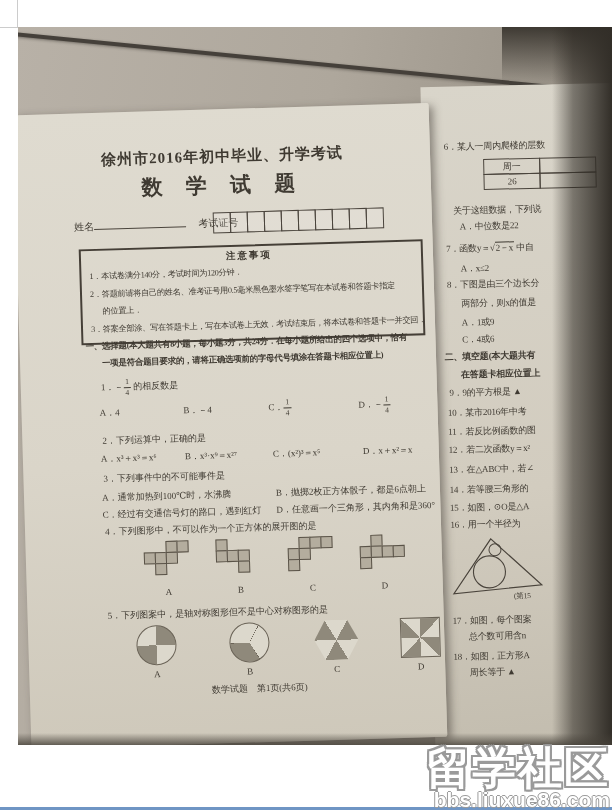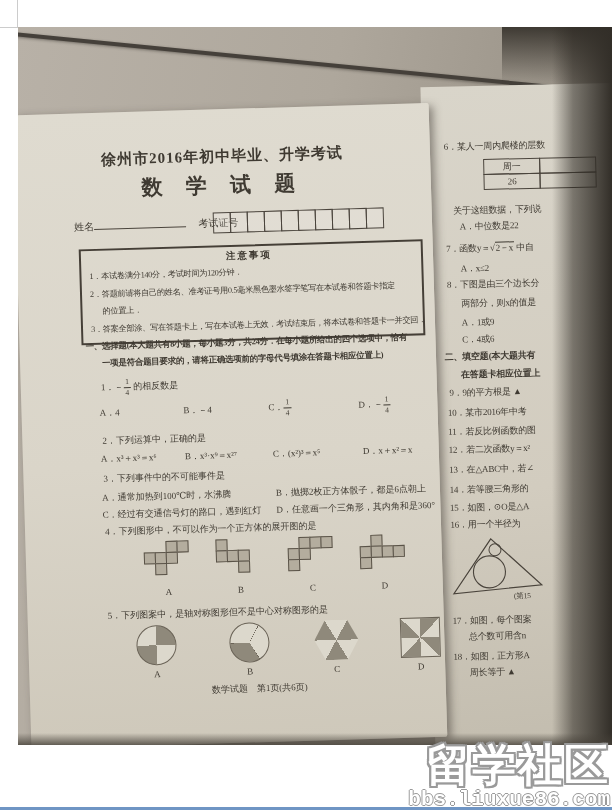--- a/index.html
+++ b/index.html
@@ -80,21 +80,21 @@
   .pieD{border-radius:0;
         background:conic-gradient(from -90deg,var(--fig-dark) 0 45deg,var(--fig-light) 45deg 90deg,var(--fig-dark) 90deg 135deg,var(--fig-light) 135deg 180deg,var(--fig-dark) 180deg 225deg,var(--fig-light) 225deg 270deg,var(--fig-dark) 270deg 315deg,var(--fig-light) 315deg 360deg);}
 
   .p2-line{font-size:9px;letter-spacing:-0.2px;}
   .p2-table{position:absolute;left:62px;top:74px;display:grid;grid-template-columns:56px 56px;grid-template-rows:15px 15px;}
   .t-cell{box-sizing:border-box;border:1px solid #4a443c;margin:-1px 0 0 -1px;font-size:9px;text-align:center;line-height:14px;}
   .sqrt-rad{border-top:1px solid #3f3a32;padding:0 1px;}
 
   
   .wm{position:absolute;right:2px;bottom:2px;text-align:right;z-index:10;
-      font-family:Liberation Mono, monospace;}
+      font-family:Liberation Sans, sans-serif;}
   .wm-title{
     font-size:44px;font-weight:bold;color:#ffffff;line-height:44px;letter-spacing:2px;
     text-shadow:-2px 0 0 #9a9a9a,2px 0 0 #9a9a9a,0 -2px 0 #9a9a9a,0 2px 0 #9a9a9a,
                 -2px -2px 0 #9a9a9a,2px 2px 0 #9a9a9a,-2px 2px 0 #9a9a9a,2px -2px 0 #9a9a9a;
   }
   .wm-url{
     font-size:21px;font-weight:bold;color:#ffffff;line-height:20px;
     text-shadow:-1px 0 0 #9a9a9a,1px 0 0 #9a9a9a,0 -1px 0 #9a9a9a,0 1px 0 #9a9a9a;
   }
   .bottom-line{position:absolute;left:0;bottom:2px;width:612px;height:3px;z-index:9;background:var(--accent-line,#6f95c4);}

